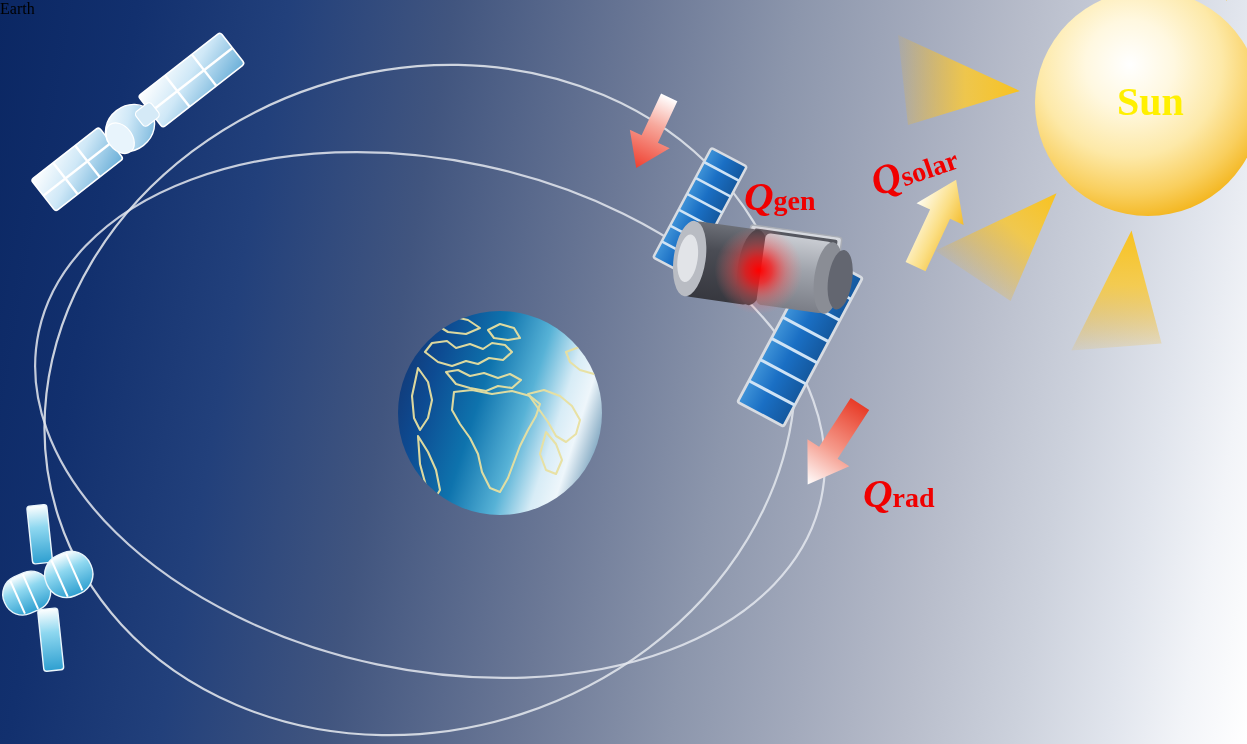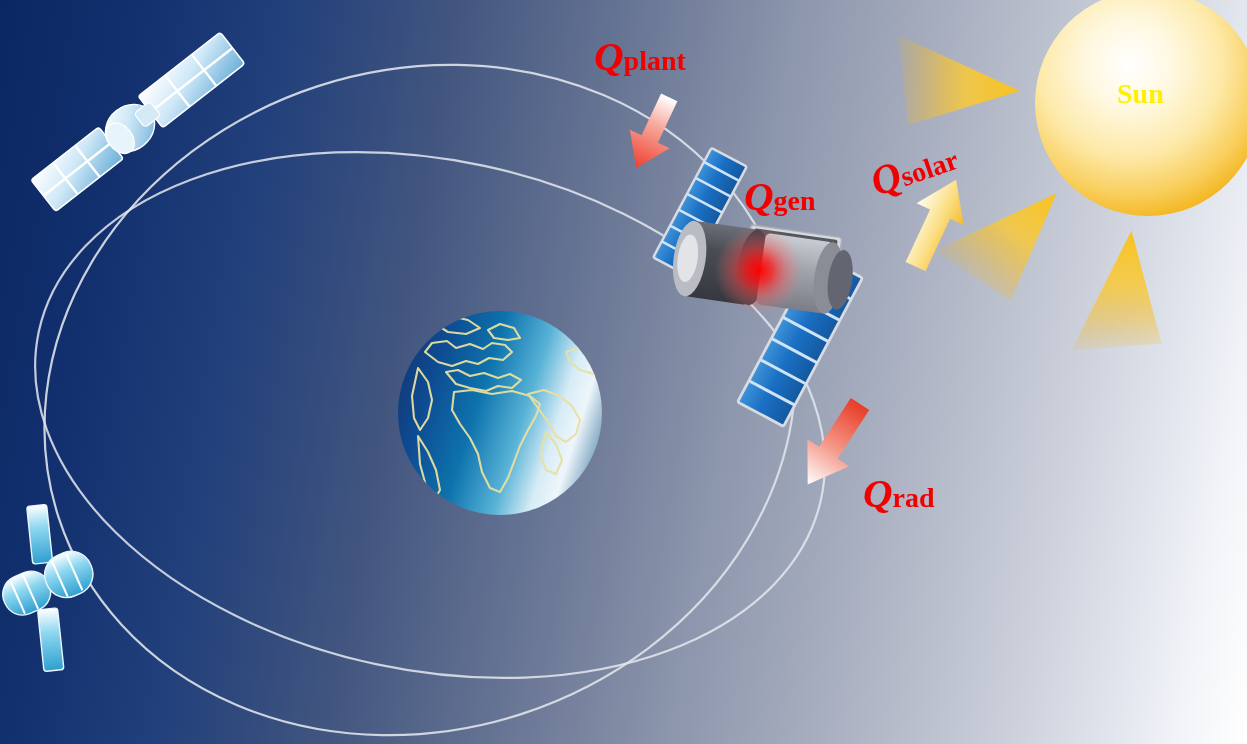--- a/index.html
+++ b/index.html
@@ -42,21 +42,21 @@
   #lbl-plant { left: 594px; top: 36px; }
   #lbl-gen   { left: 744px; top: 176px; }
   #lbl-solar { left: 872px; top: 163px; transform: rotate(-19deg); transform-origin: 0 50%; }
   #lbl-rad   { left: 863px; top: 473px; text-align: right; }
   #lbl-earth { left: 455px; top: 516px; }
   #lbl-sun {
     position: absolute;
     left: 1117px; top: 78px;
     color: #fff000;
     font-weight: bold;
-    font-size: 28px;
+    font-size: 40px;
     white-space: nowrap;
     font-family: "Liberation Serif", "DejaVu Serif", serif;
   }
 </style>
 </head>
 <body>
 
 <div id="scene">
 
   <svg class="layer" viewBox="0 0 1247 744">
@@ -121,20 +121,21 @@
       <path d="M528,394 L544,390 L560,396 L572,406 L580,420 L576,434 L566,442
                L556,436 L548,422 L538,408 Z"></path>
       <path d="M546,432 L556,444 L562,460 L556,474 L546,470 L540,454 Z"></path>
       <path d="M418,368 L428,382 L432,400 L428,418 L420,430 L414,418 L412,396 Z"></path>
       <path d="M418,436 L428,452 L436,470 L440,490 L434,500 L426,486 L420,464 Z"></path>
       <path d="M566,352 L582,346 L596,352 L604,364 L594,374 L580,370 L570,362 Z"></path>
       <path d="M432,322 L450,316 L468,320 L480,328 L466,334 L448,332 Z"></path>
       <path d="M488,330 L500,324 L514,328 L520,338 L508,340 L494,338 Z"></path>
     </g>
   </svg>
+  <div id="lbl-earth">Earth</div>
 
   <svg class="layer" viewBox="0 0 1247 744">
     <defs>
       <linearGradient id="paleGrad" x1="0%" y1="0%" x2="100%" y2="100%">
         <stop offset="0%" stop-color="#ffffff"></stop>
         <stop offset="45%" stop-color="#cfe8f7"></stop>
         <stop offset="100%" stop-color="#6aafd8"></stop>
       </linearGradient>
     </defs>
     <g transform="translate(130,128) rotate(-38)">
@@ -272,23 +273,20 @@
 
     <g transform="translate(935,225) rotate(-155)">
       <polygon points="-11,-46 11,-46 11,12 26,12 0,50 -26,12 -11,12" fill="url(#gradSolar)"></polygon>
     </g>
 
     <g transform="translate(836,441) rotate(33)">
       <polygon points="-11,-44 11,-44 11,14 25,14 0,52 -25,14 -11,14" fill="url(#gradRad)"></polygon>
     </g>
   </svg>
 
-  <div class="lbl" id="lbl-plant">
-    <span class="q">Q</span><span class="sub">plant</span>
-  </div>
 
   <div class="lbl" id="lbl-gen">
     <span class="q">Q</span><span class="sub">gen</span>
   </div>
 
   <div class="lbl" id="lbl-solar">
     <span class="q">Q</span><span class="sub">solar</span>
   </div>
 
   <div class="lbl" id="lbl-rad">

